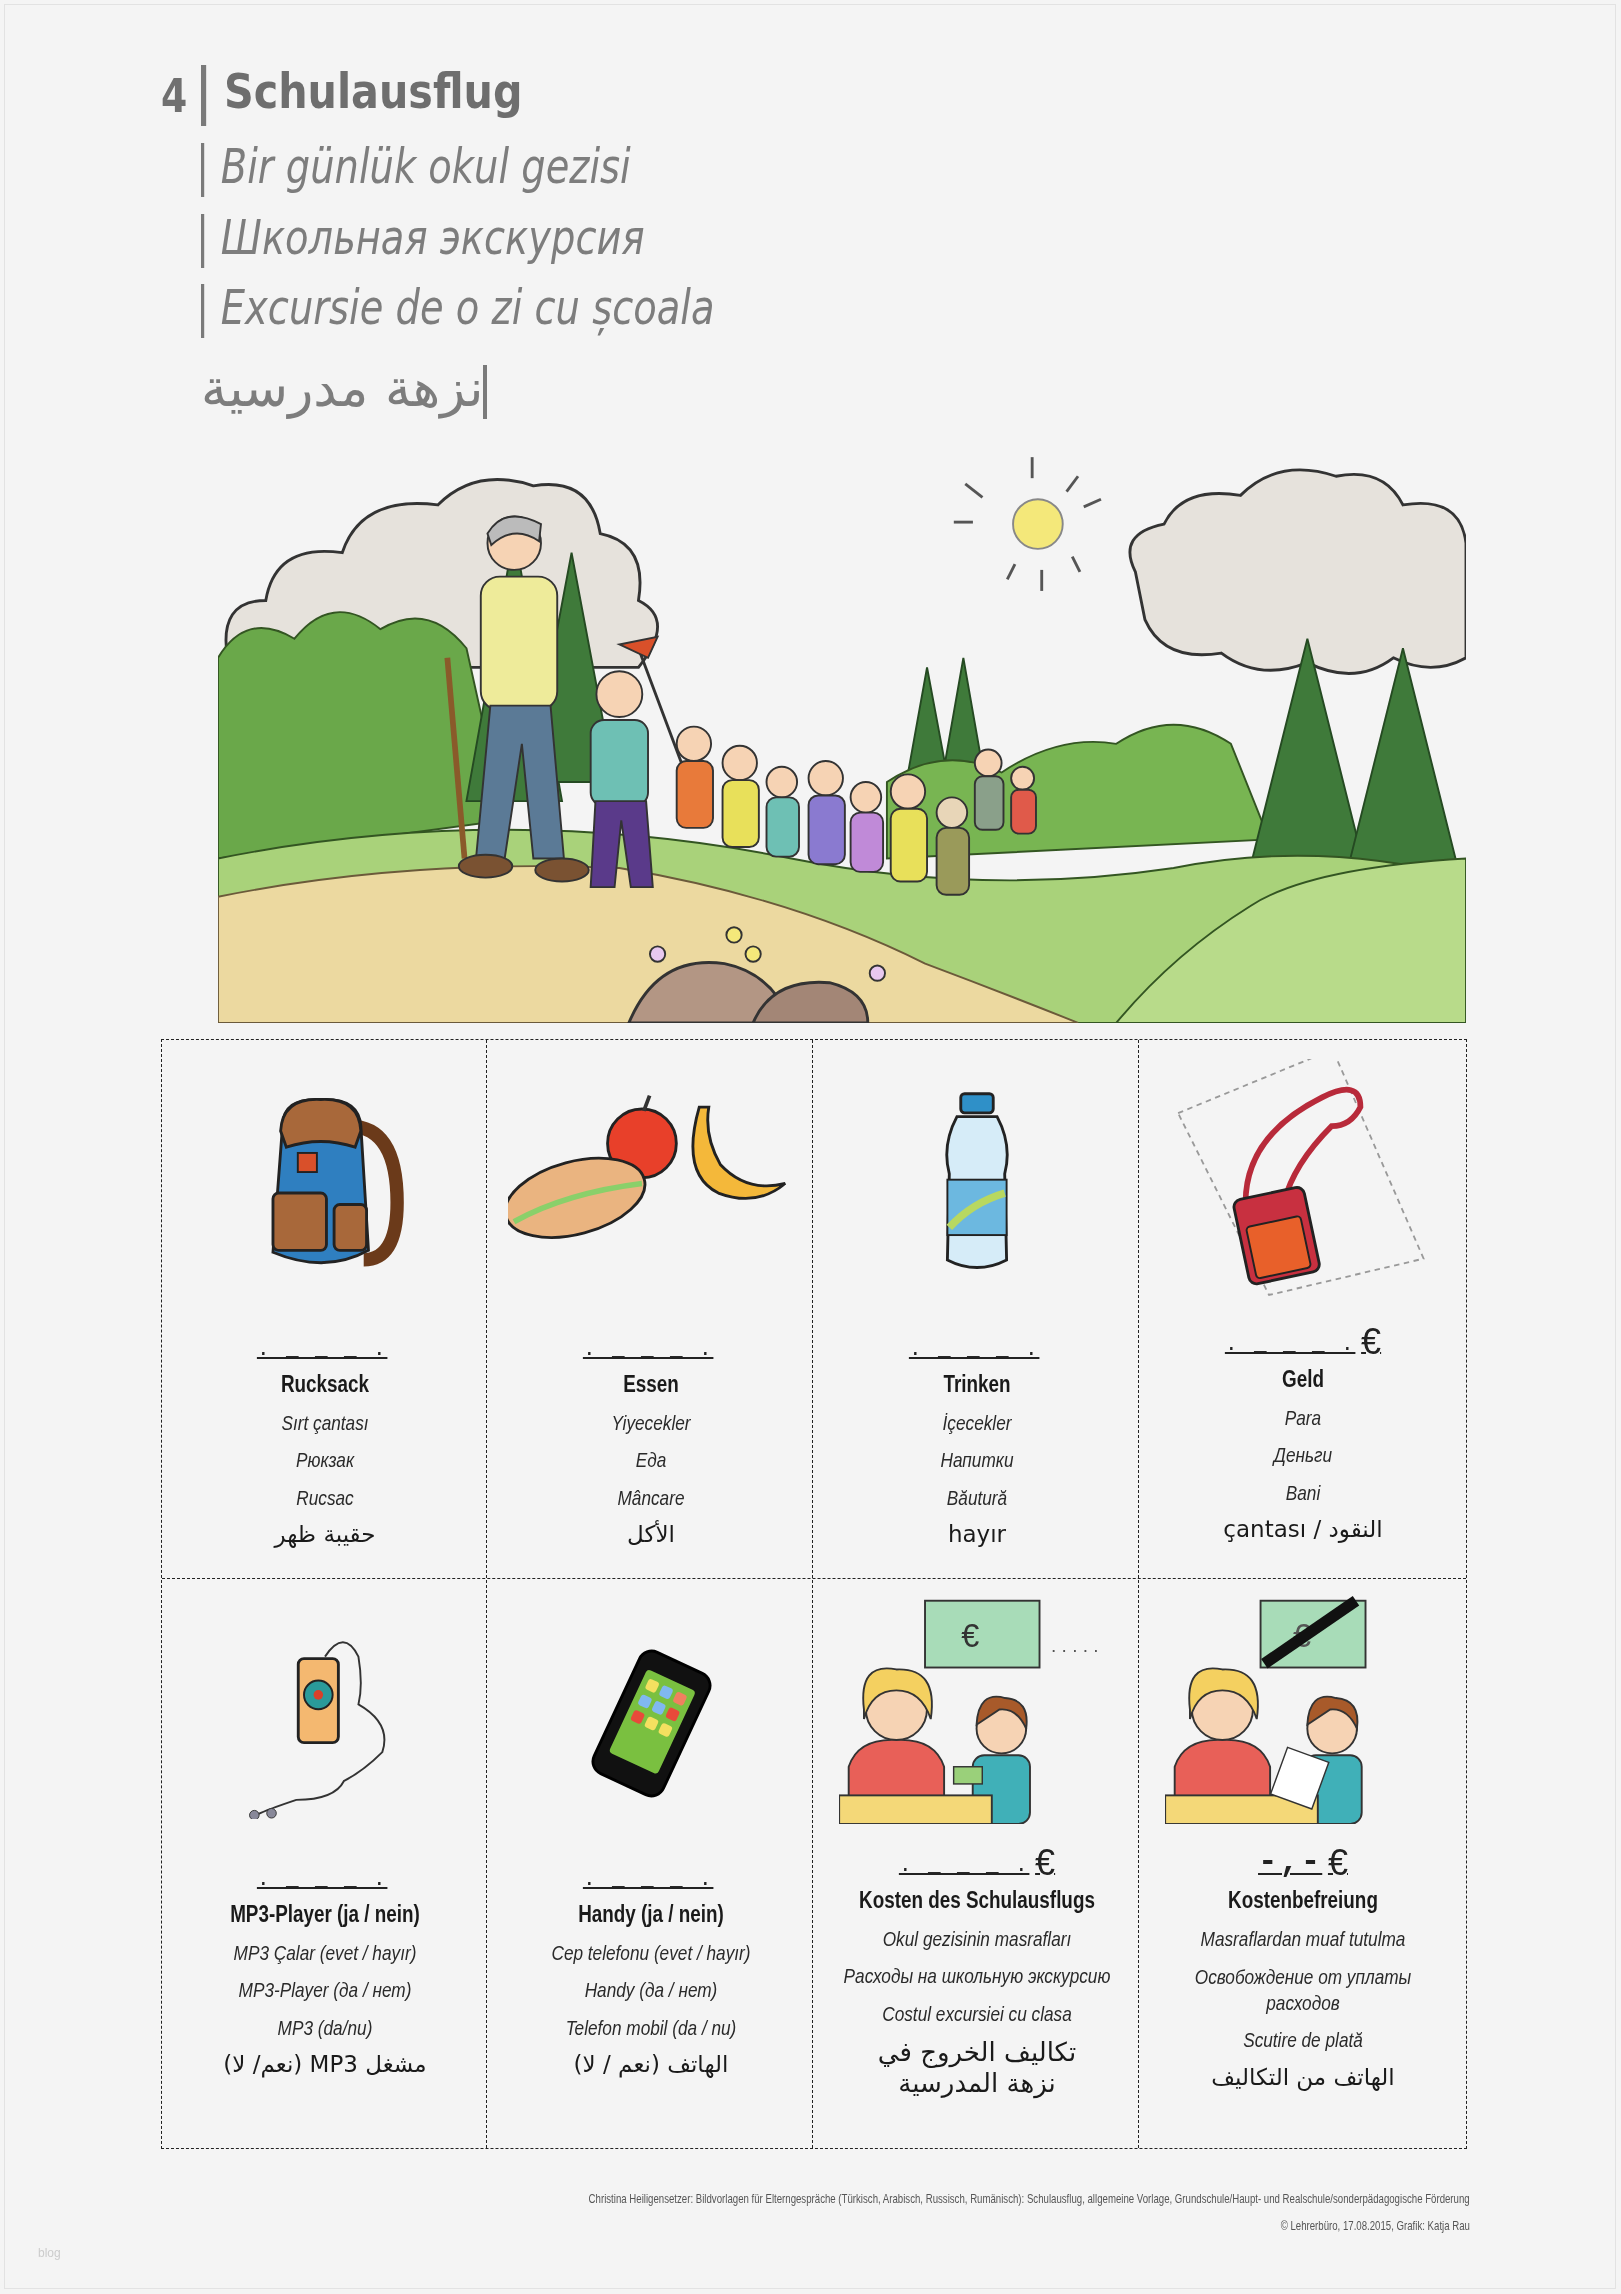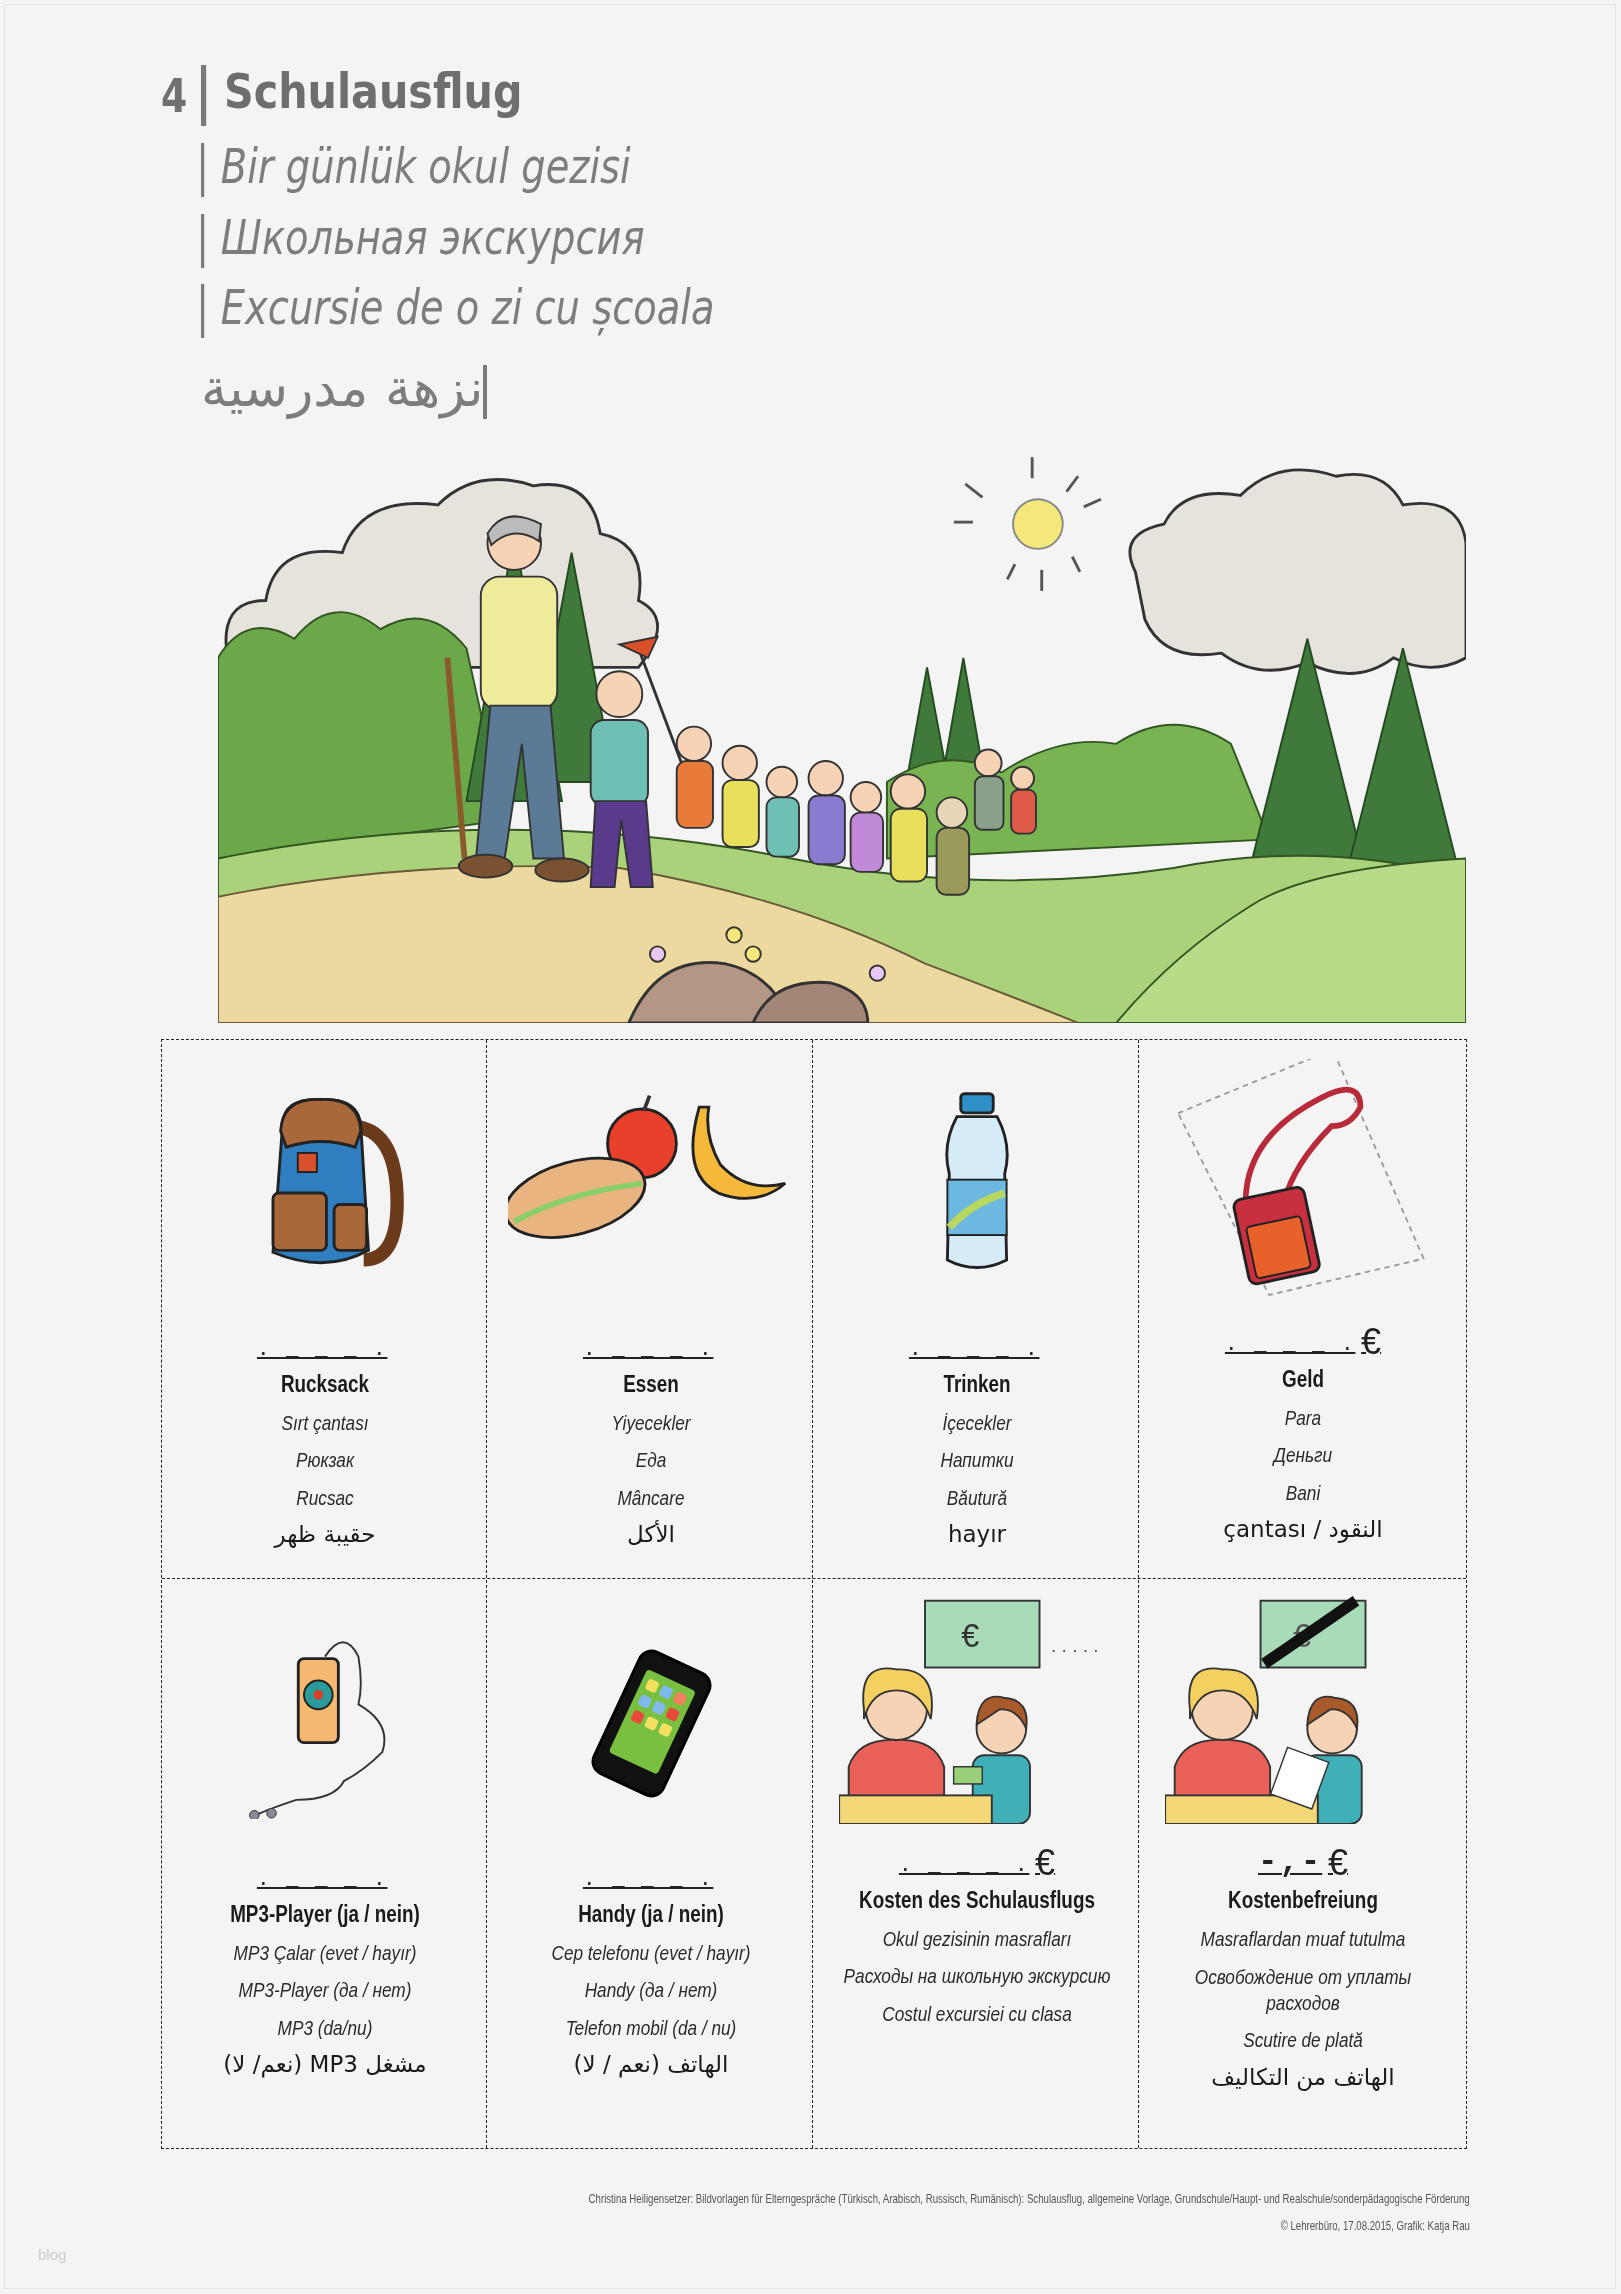--- a/index.html
+++ b/index.html
@@ -33,21 +33,21 @@
   .cell-text { position: absolute; left: 0; right: 0; text-align: center; }
   .blank { font-size: 21px; color: #222; letter-spacing: 1.9px; height: 29px; line-height: 29px; font-family: "Liberation Mono", monospace; text-decoration: underline; }
   .blank .euro { font-size: 36px; font-family: "Liberation Sans", sans-serif; letter-spacing: 0; margin-left: 5.7px; vertical-align: -3.8px; }
   .de { font-weight: bold; font-size: 23px; margin-top: 9.6px; transform: scaleX(0.82); display: block; white-space: nowrap; }
   .tr, .ru, .ro { font-style: italic; font-size: 21px; color: #2a2a2a; margin-top: 13.4px; transform: scaleX(0.82); white-space: nowrap; }
   .ar { font-size: 23px; margin-top: 11.5px; direction: rtl; font-family: "DejaVu Sans", sans-serif; }
   .wrap { white-space: normal !important; line-height: 1.2; }
 
   .footer1 { position: absolute; right: 151px; top: 2191px; font-size: 13.4px; color: #555; white-space: nowrap; transform: scaleX(0.72); transform-origin: right; }
   .footer2 { position: absolute; right: 151px; top: 2218px; font-size: 13.4px; color: #555; white-space: nowrap; transform: scaleX(0.72); transform-origin: right; }
-  .corner-mark { position: absolute; left: 38px; top: 2246px; font-size: 15px; color: #ccc; text-align: center; }
+  .corner-mark { position: absolute; left: 38px; top: 2246px; font-size: 12px; color: #ccc; text-align: center; }
 </style>
 </head>
 <body>
 
 <div class="page-frame"></div>
 
 <div class="title-block">
   <div class="title-num">4</div>
   <div class="title-line main" style="top:-5.7px"><span class="bar"></span><span>Schulausflug</span></div>
   <div class="title-line sub" style="top:69px"><span class="bar"></span><span>Bir günlük okul gezisi</span></div>
@@ -291,20 +291,21 @@
         <rect x="0" y="210" width="160" height="30" fill="#f4d878" stroke="#333" stroke-width="2"></rect>
         <rect x="120" y="180" width="30" height="18" fill="#9ad07a" stroke="#333" stroke-width="1.5"></rect>
       </svg>
     </div>
     <div class="cell-text" style="top:268px">
       <div class="blank"><span>. _ _ _ .</span><span class="euro">€</span></div>
       <div class="de">Kosten des Schulausflugs</div>
       <div class="tr">Okul gezisinin masrafları</div>
       <div class="ru">Расходы на школьную экскурсию</div>
       <div class="ro">Costul excursiei cu clasa</div>
+      <div class="ar wrap" style="padding:0 48px;font-size:26px">تكاليف الخروج في نزهة المدرسية</div>
     </div>
   </div>
 
   <div class="cell" style="left:978px;top:540px;width:326px;height:568px">
     <div class="cell-img" style="top:9.6px;height:239px">
       <svg width="277" height="229" viewBox="0 0 290 240">
         <rect x="100" y="6" width="110" height="70" fill="#a8dcb8" stroke="#333" stroke-width="2"></rect>
         <text x="134" y="55" font-size="34" fill="#555" font-family="Liberation Sans, sans-serif">€</text>
         <line x1="104" y1="72" x2="200" y2="6" stroke="#111" stroke-width="12"></line>
         <circle cx="60" cy="120" r="32" fill="#f6d3b4" stroke="#333" stroke-width="2"></circle>

